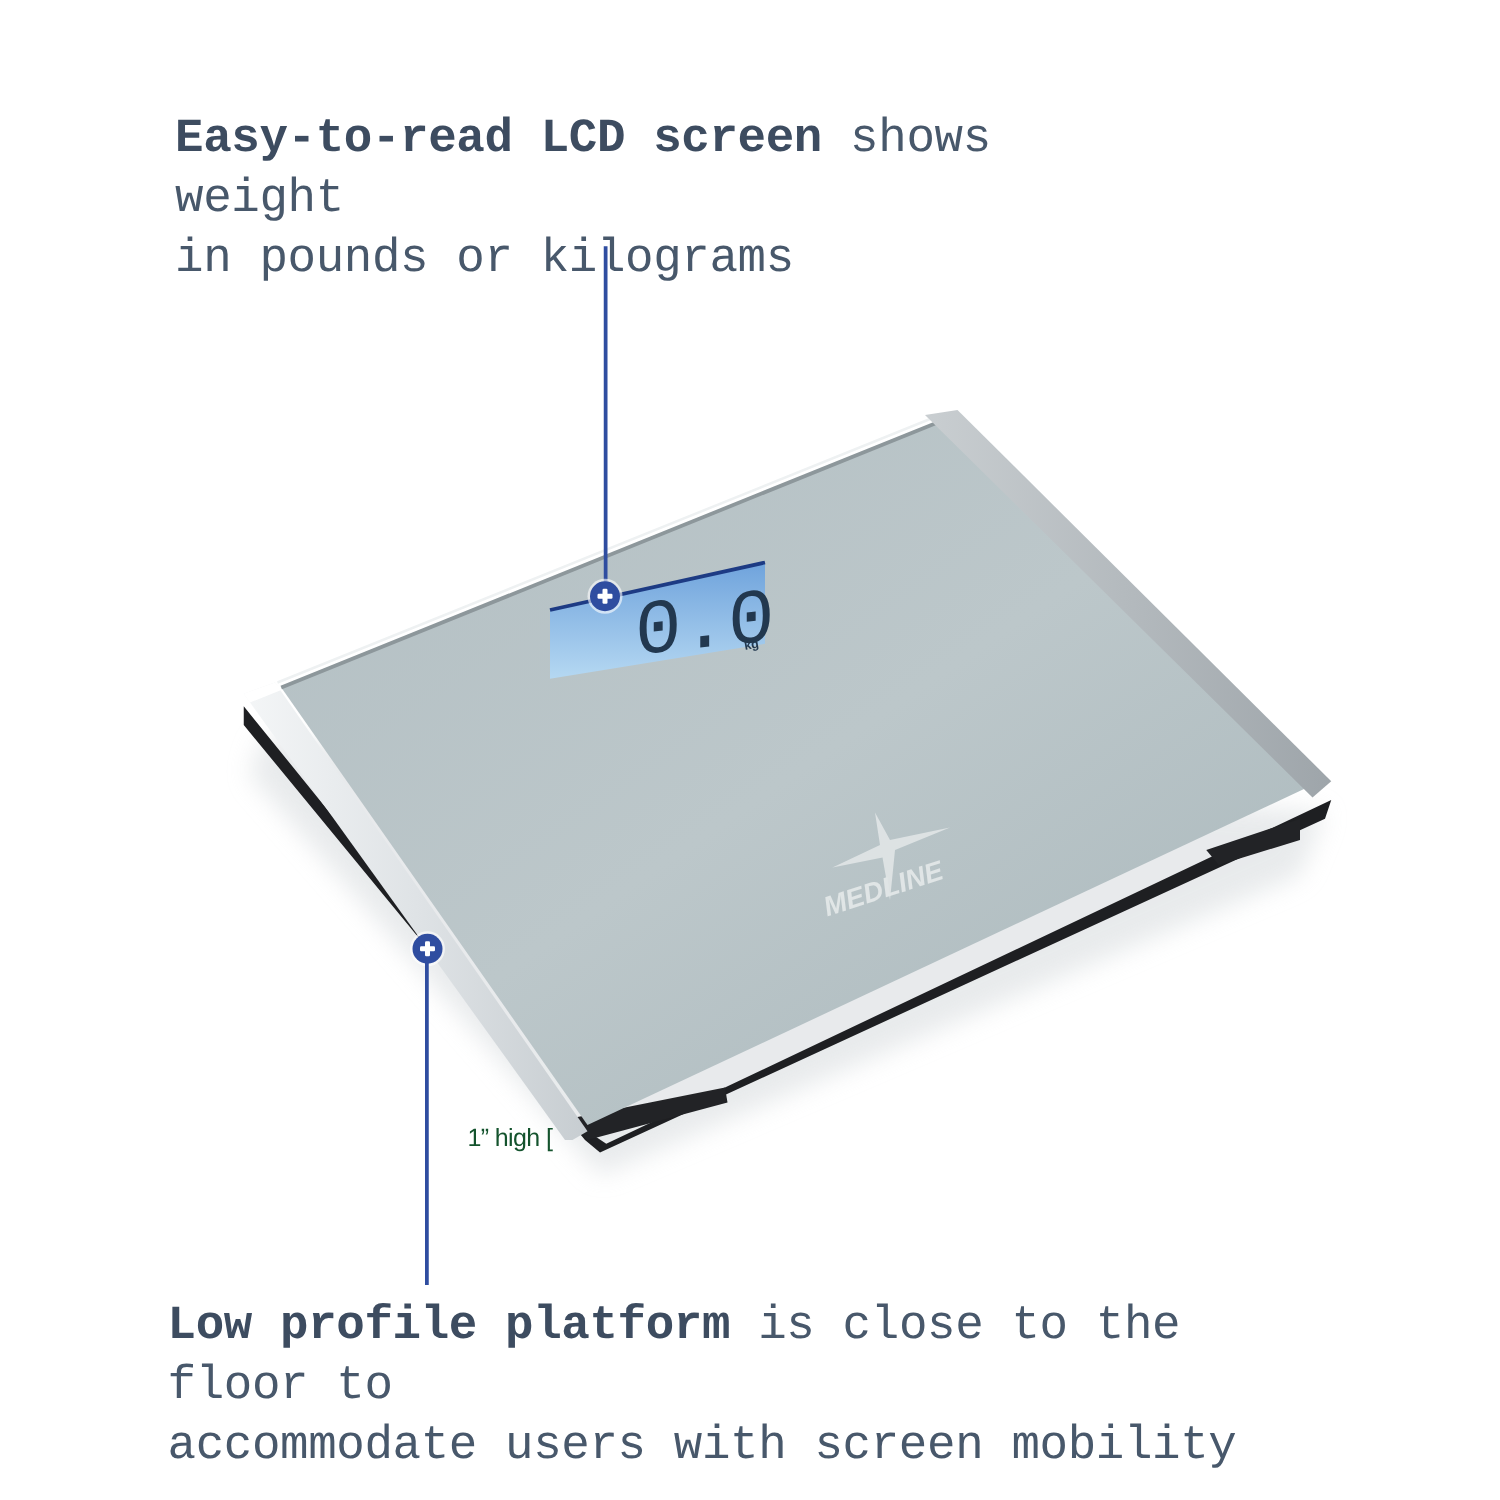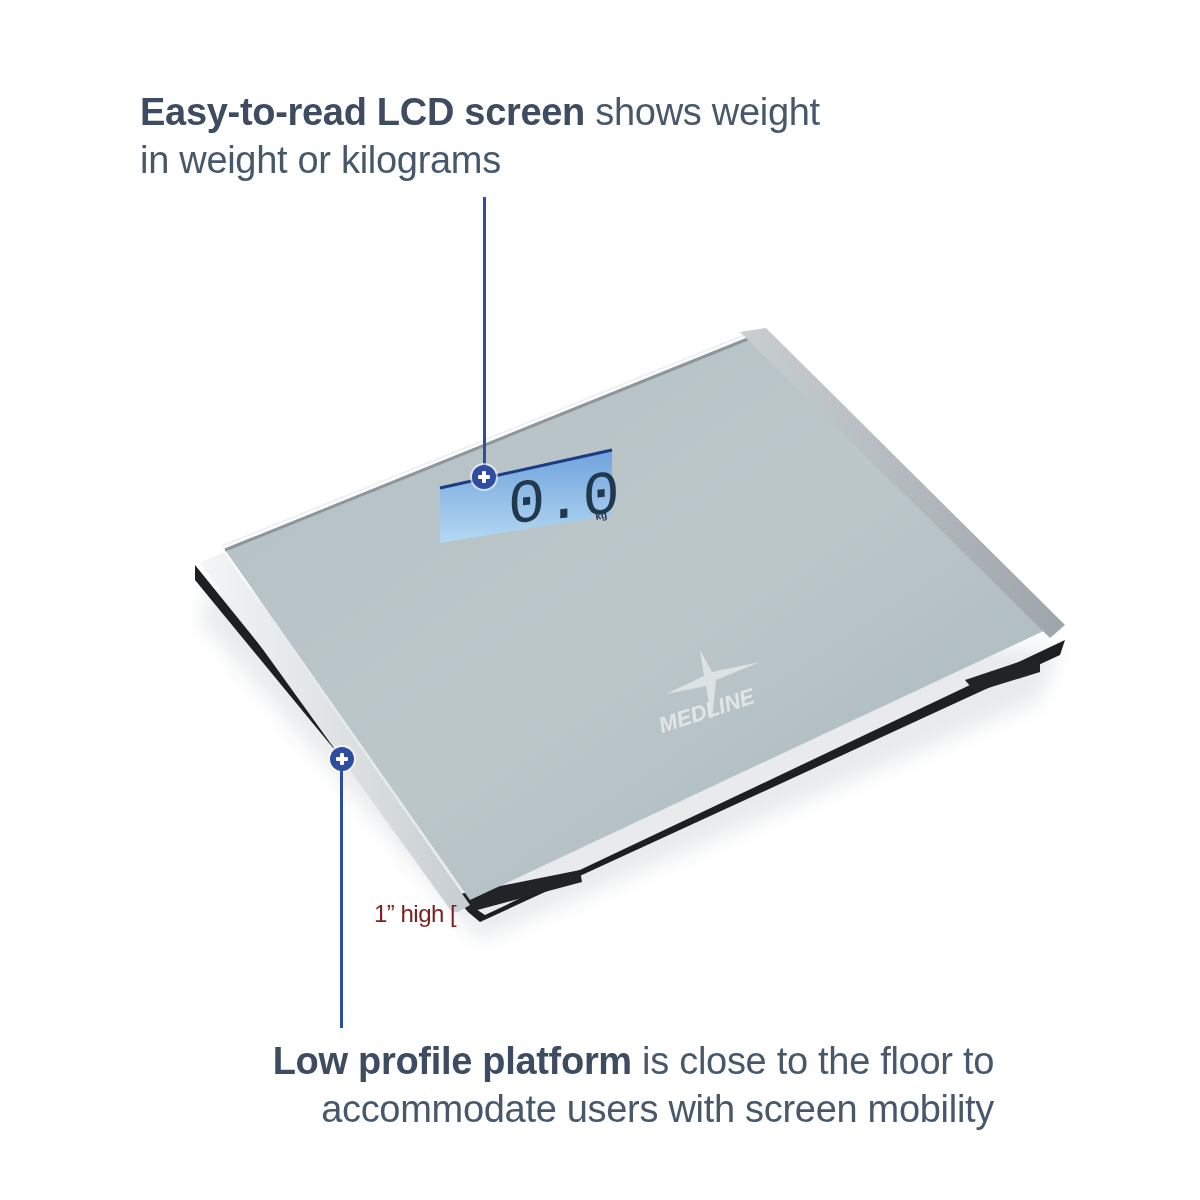--- a/index.html
+++ b/index.html
@@ -1,39 +1,39 @@
 <!DOCTYPE html>
 <html><head>
 <meta charset="utf-8">
 <style>
   html, body { margin:0; padding:0; }
   body { width:1200px; height:1200px; background:#ffffff; position:relative; overflow:hidden;
          font-family:"Liberation Sans", sans-serif; }
-  .caption { position:absolute; color:#3f4f63; font-family:Liberation Sans, sans-serif;
+  .caption { position:absolute; color:#3f4f63; font-family:Liberation Mono, monospace;
              font-size:38px; line-height:48px; letter-spacing:-0.3px; }
   .caption b { font-weight:bold; color:#3d4c60; }
   .caption .light { font-weight:normal; color:#48586b; }
   #cap-top { left:140px; top:88px; width:760px; }
-  #cap-bottom { left:134px; top:1037px; width:860px;text-align:right; }
+  #cap-bottom { left:134px; top:1037px; width:860px; }
   #product { position:absolute; left:0; top:0; width:1200px; height:1200px; }
-  .height-label { position:absolute; left:374px; top:900px; font-size:24px; color:#7f1d1d;
+  .height-label { position:absolute; left:374px; top:900px; font-size:20px; color:#14532d;
                   font-family:"Liberation Sans", sans-serif; letter-spacing:-0.5px; }
   .callout-line { position:absolute; background:#2f4da0; width:3px; }
   .callout-dot { position:absolute; width:24px; height:24px; border-radius:50%; background:#2f4da0;
                  box-shadow:0 0 0 2px rgba(255,255,255,0.6); }
   .callout-dot::before, .callout-dot::after { content:""; position:absolute; background:#fff; border-radius:1px; }
   .callout-dot::before { left:6px; top:10px; width:12px; height:4px; }
   .callout-dot::after { left:10px; top:6px; width:4px; height:12px; }
 </style>
 </head>
 <body>
 
 <div id="cap-top" class="caption">
   <b>Easy-to-read LCD screen</b><span class="light"> shows weight</span><br>
-  <span class="light">in weight or kilograms</span>
+  <span class="light">in pounds or kilograms</span>
 </div>
 
 <svg id="product" viewBox="0 0 1200 1200" xmlns="http://www.w3.org/2000/svg">
   <defs>
     <linearGradient id="glassGrad" x1="0" y1="0" x2="1" y2="1">
       <stop offset="0" stop-color="#b3bfc3"></stop>
       <stop offset="0.5" stop-color="#bcc7ca"></stop>
       <stop offset="1" stop-color="#a9b7bb"></stop>
     </linearGradient>
     <linearGradient id="lcdGrad" x1="0" y1="0" x2="0" y2="1">

